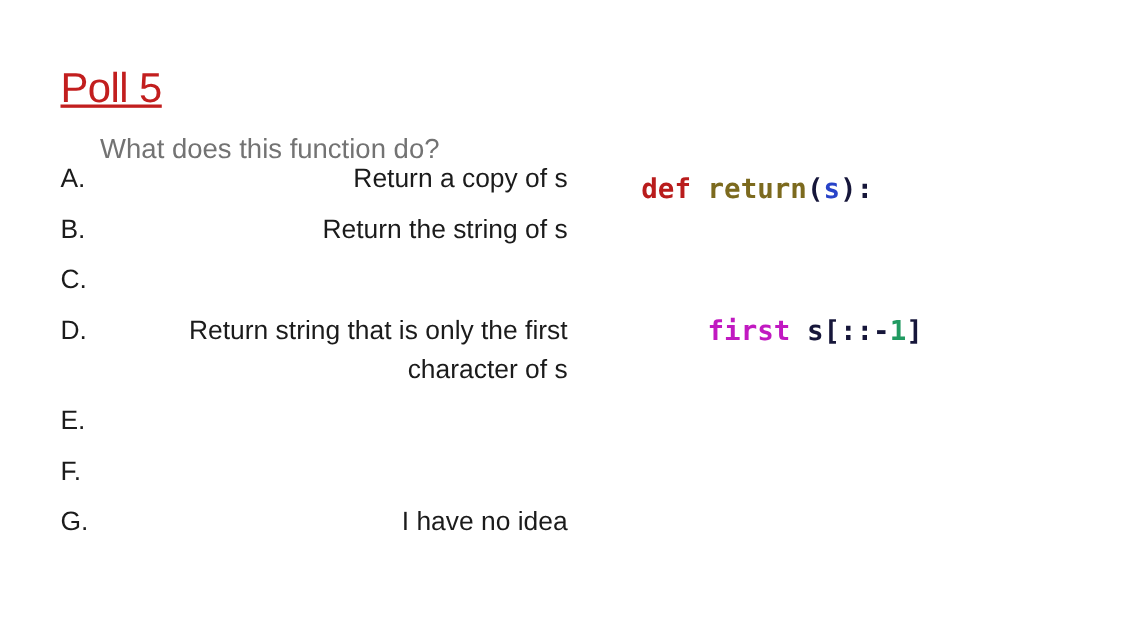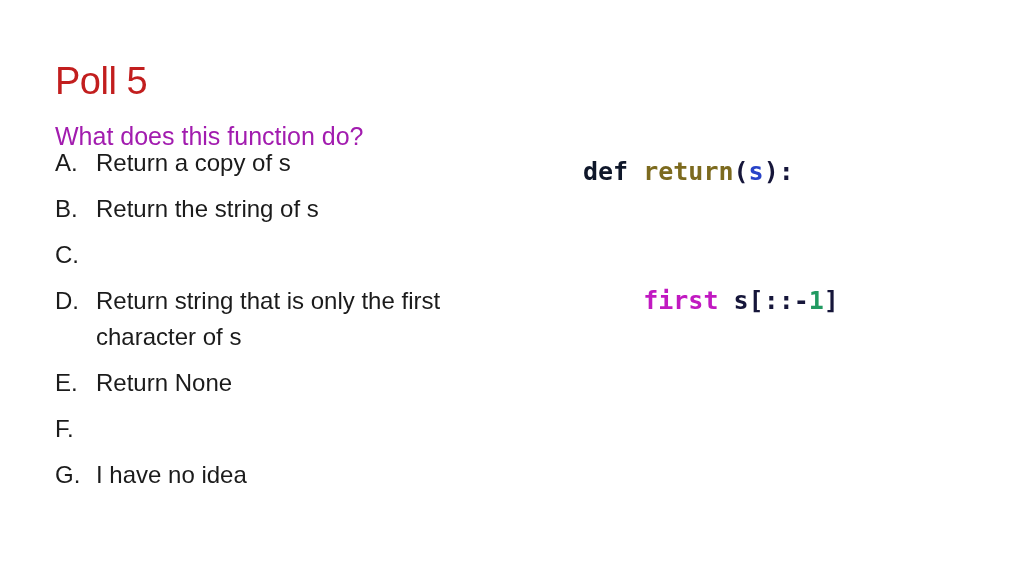--- a/index.html
+++ b/index.html
@@ -16,20 +16,21 @@
     font-family: "Liberation Sans", sans-serif;
   }
   .title {
     position: absolute;
     left: 55px;
     top: 33px;
     font-size: 38px;
     line-height: 46px;
     font-weight: normal;
     letter-spacing: -0.5px;
+    text-decoration: underline;
   }
   .question {
     position: absolute;
     left: 55px;
     top: 99px;
     font-size: 25px;
     line-height: 32px;
     font-weight: normal;
   }
   .options {
@@ -49,69 +50,69 @@
     line-height: 36px;
     color: #1b1b1b;
   }
   .option .letter {
     flex: 0 0 41px;
     width: 41px;
   }
   .option .text {
     flex: 1 1 auto;
     max-width: 420px;
+    text-align: right;
   }
   .code {
     position: absolute;
     left: 583px;
     top: 64px;
     font-family: "DejaVu Sans Mono", "Liberation Mono", monospace;
     font-size: 25px;
     font-weight: bold;
     line-height: 43px;
     white-space: pre;
   }
   .code-line { display: block; }
 </style>
 </head>
 <body>
 
 <div class="slide">
 
   <h1 class="title" style="color: rgb(194, 30, 30);">Poll 5</h1>
 
-  <h2 class="question" style="color: #a21caf;">What does this function do?</h2>
+  <h2 class="question" style="color: #737373; margin-left: 36px;">What does this function do?</h2>
 
   <ul class="options">
     <li class="option">
       <span class="letter">A.</span>
       <span class="text">Return a copy of s</span>
     </li>
     <li class="option">
       <span class="letter">B.</span>
       <span class="text">Return the string of s</span>
     </li>
     <li class="option">
       <span class="letter">C.</span>
     </li>
     <li class="option">
       <span class="letter">D.</span>
       <span class="text">Return string that is only the first character of s</span>
     </li>
     <li class="option">
       <span class="letter">E.</span>
-      <span class="text">Return None</span>
     </li>
     <li class="option">
       <span class="letter">F.</span>
     </li>
     <li class="option">
       <span class="letter">G.</span>
       <span class="text">I have no idea</span>
     </li>
   </ul>
 
   <div class="code">
-    <span class="code-line"><span style="color: #0f172a;">def</span><span style="color: rgb(27, 27, 27);"> </span><span style="color: rgb(124, 106, 30);">return</span><span style="color: rgb(22, 22, 58);">(</span><span style="color: rgb(40, 67, 200);">s</span><span style="color: rgb(22, 22, 58);">):</span></span>
+    <span class="code-line"><span style="color: #b91c1c;">def</span><span style="color: rgb(27, 27, 27);"> </span><span style="color: rgb(124, 106, 30);">return</span><span style="color: rgb(22, 22, 58);">(</span><span style="color: rgb(40, 67, 200);">s</span><span style="color: rgb(22, 22, 58);">):</span></span>
     <span class="code-line"><span style="color: rgb(27, 27, 27);">    </span><span style="color: rgb(193, 25, 193);">first</span><span style="color: rgb(22, 22, 58);"> s[::-</span><span style="color: rgb(33, 154, 97);">1</span><span style="color: rgb(22, 22, 58);">]</span></span>
   </div>
 
 </div>
 
 </body></html>

